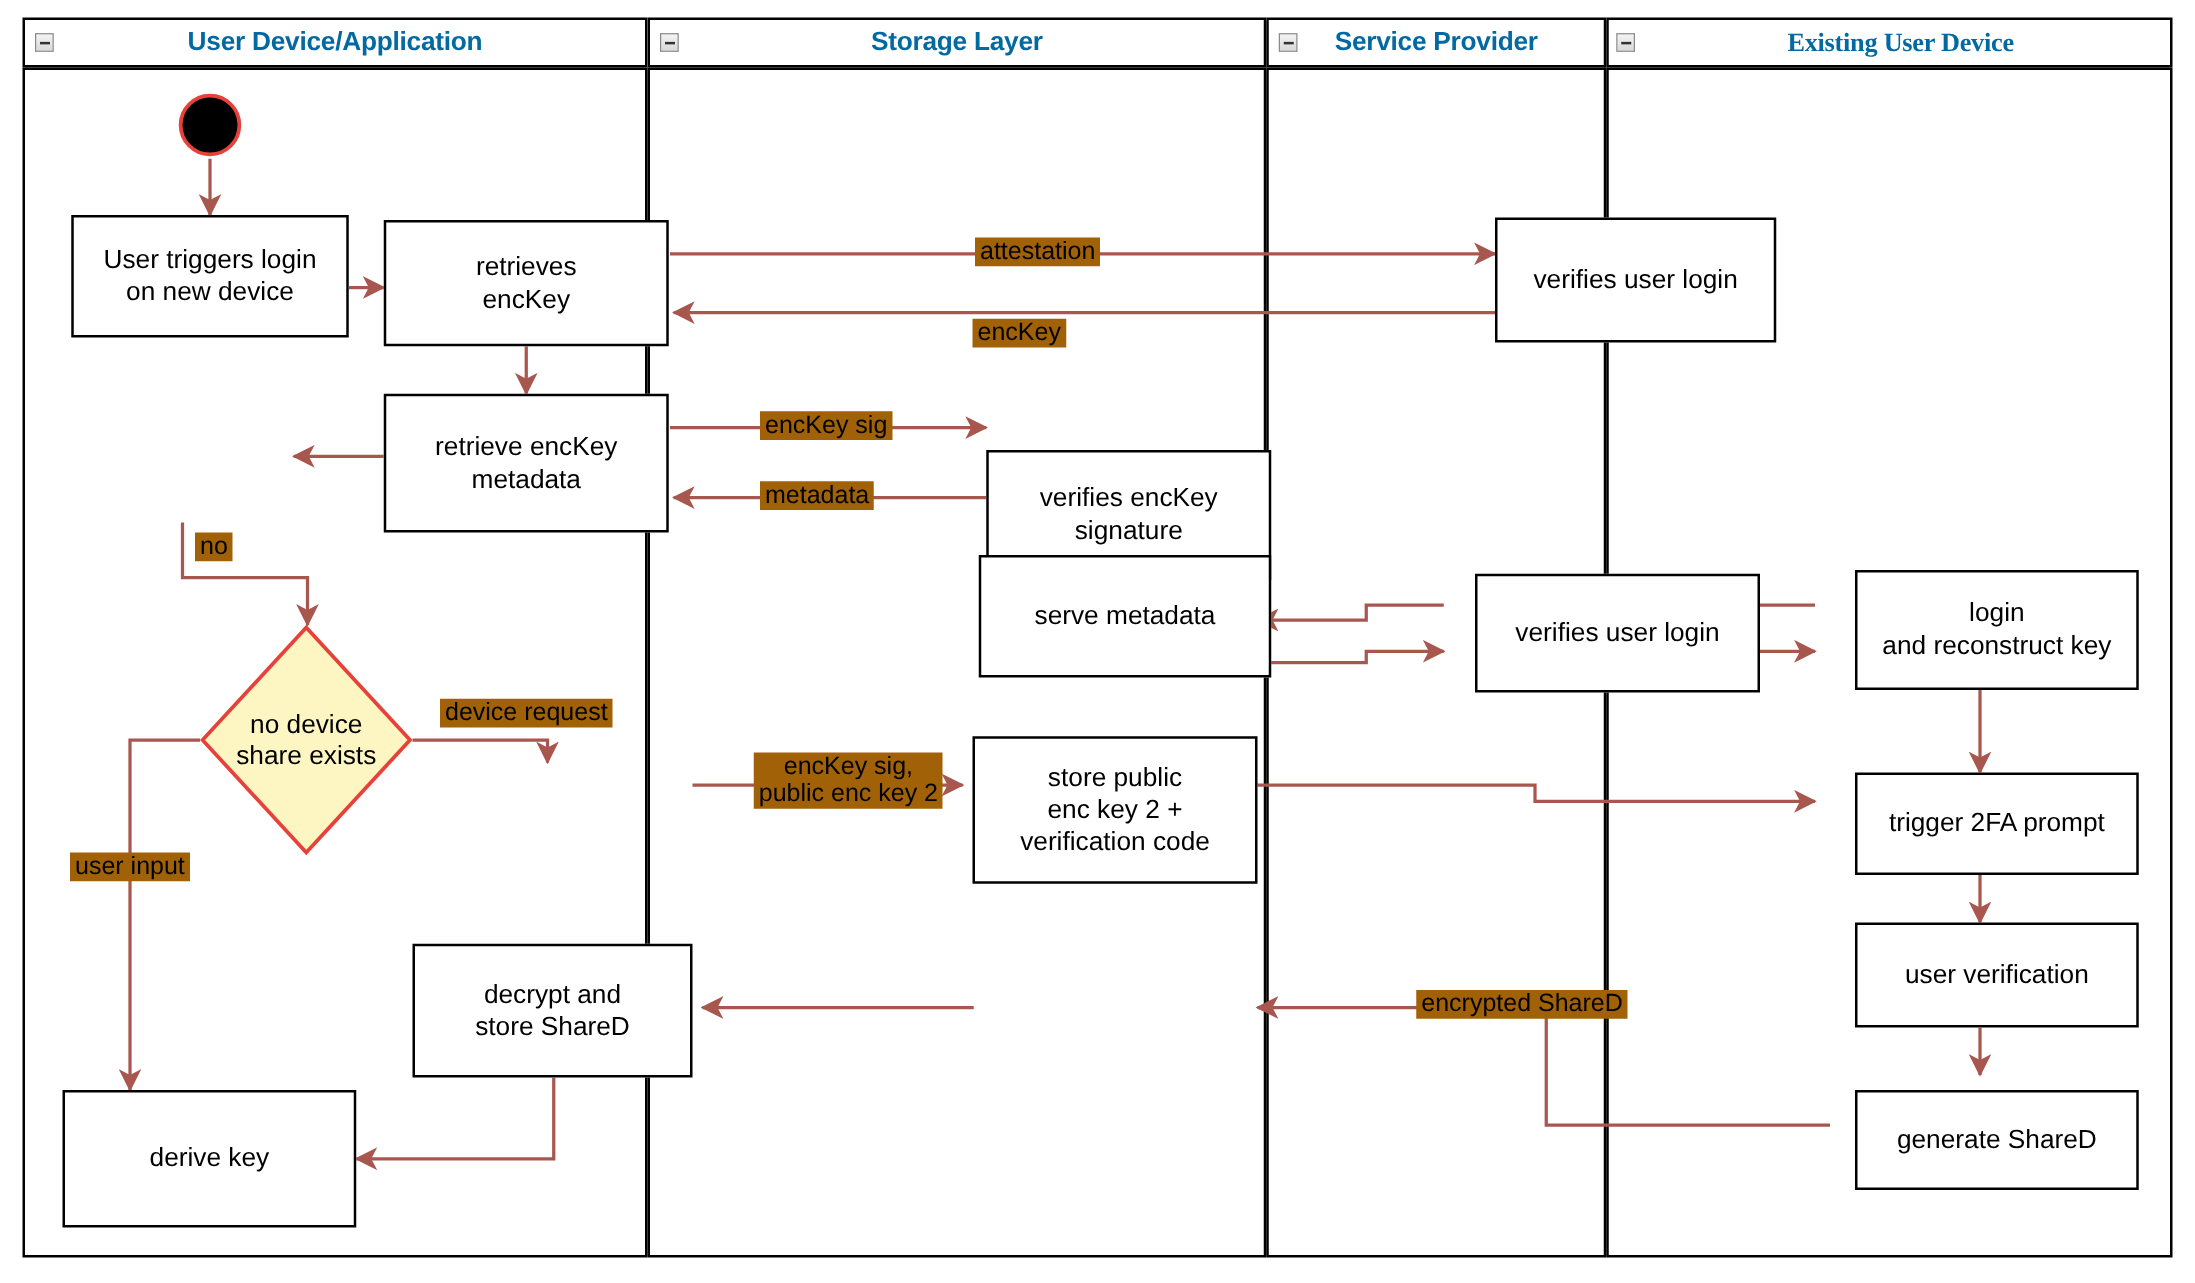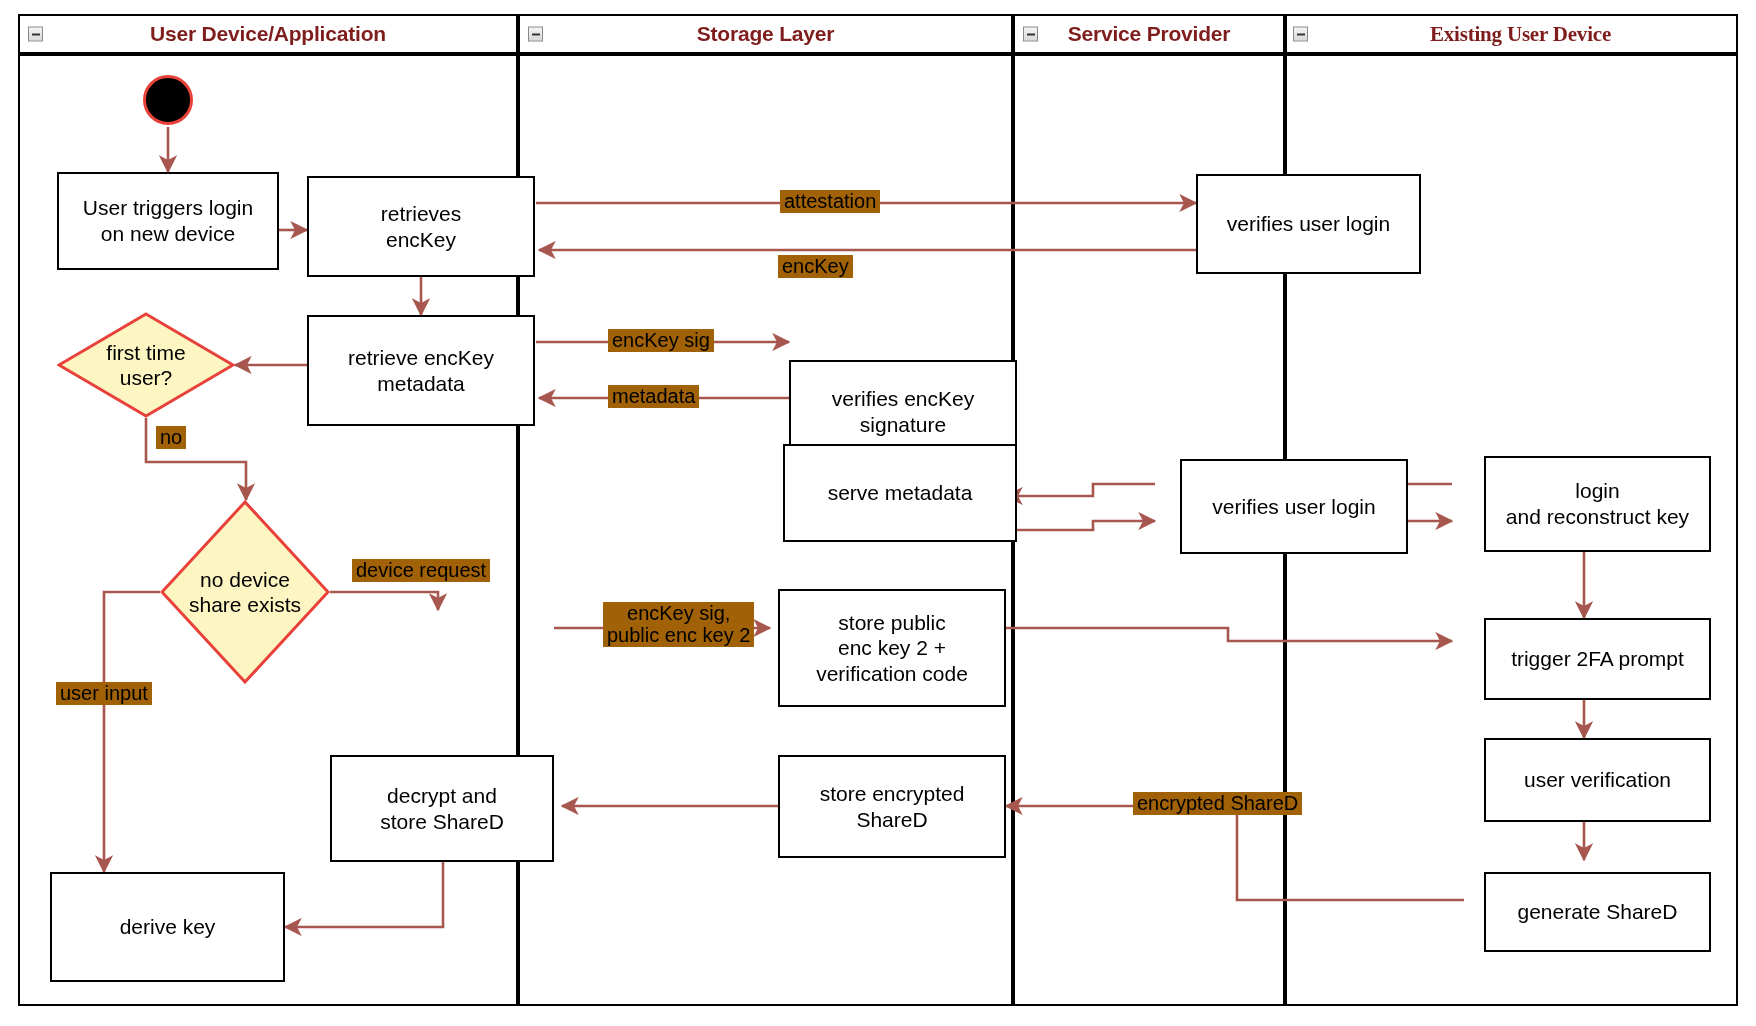--- a/index.html
+++ b/index.html
@@ -27,21 +27,21 @@
     box-sizing: border-box;
     border: 2px solid #000000;
     background: #ffffff;
     display: flex;
     align-items: center;
     justify-content: center;
   }
   .lane-title {
     font-weight: bold;
     font-size: 21px;
-    color: #7f1d1d;
+    color: #0369a1;
     letter-spacing: -0.2px;
     white-space: nowrap;
   }
   .collapse-icon {
     position: absolute;
     left: 8px;
     top: 50%;
     transform: translateY(-50%);
     width: 15px;
     height: 15px;
@@ -210,27 +210,20 @@
 
   <div class="node" style="left:57px; top:172px; width:222px; height:98px;">User triggers login
 on new device</div>
 
   <div class="node" style="left:307px; top:176px; width:228px; height:101px;">retrieves
 encKey</div>
 
   <div class="node" style="left:307px; top:315px; width:228px; height:111px;">retrieve encKey
 metadata</div>
 
-  <div class="diamond" style="left:57px; top:312px; width:178px; height:106px;">
-    <svg width="178" height="106" viewBox="0 0 178 106" xmlns="http://www.w3.org/2000/svg">
-      <polygon points="89,2 176,53 89,104 2,53" fill="#fdf5c2" stroke="#e8413a" stroke-width="3"></polygon>
-    </svg>
-    <div class="diamond-label">first time
-user?</div>
-  </div>
 
   <div class="diamond" style="left:160px; top:500px; width:170px; height:184px;">
     <svg width="170" height="184" viewBox="0 0 170 184" xmlns="http://www.w3.org/2000/svg">
       <polygon points="85,2 168,92 85,182 2,92" fill="#fdf5c2" stroke="#e8413a" stroke-width="3"></polygon>
     </svg>
     <div class="diamond-label">no device
 share exists</div>
   </div>
 
 
@@ -241,22 +234,20 @@
 
   <div class="node" style="left:789px; top:315px; width:228px; height:104px;margin-top:45px;">verifies encKey
 signature</div>
 
   <div class="node" style="left:783px; top:444px; width:234px; height:98px;">serve metadata</div>
 
   <div class="node" style="left:778px; top:589px; width:228px; height:118px;">store public
 enc key 2 +
 verification code</div>
 
-  <div class="node" style="left:778px; top:755px; width:228px; height:103px;">store encrypted
-ShareD</div>
 
   <div class="node" style="left:1196px; top:174px; width:225px; height:100px;">verifies user login</div>
 
   <div class="node" style="left:1180px; top:459px; width:228px; height:95px;">verifies user login</div>
 
   <div class="node" style="left:1484px; top:456px; width:227px; height:96px;">login
 and reconstruct key</div>
 
   <div class="node" style="left:1484px; top:618px; width:227px; height:82px;">trigger 2FA prompt</div>
 

